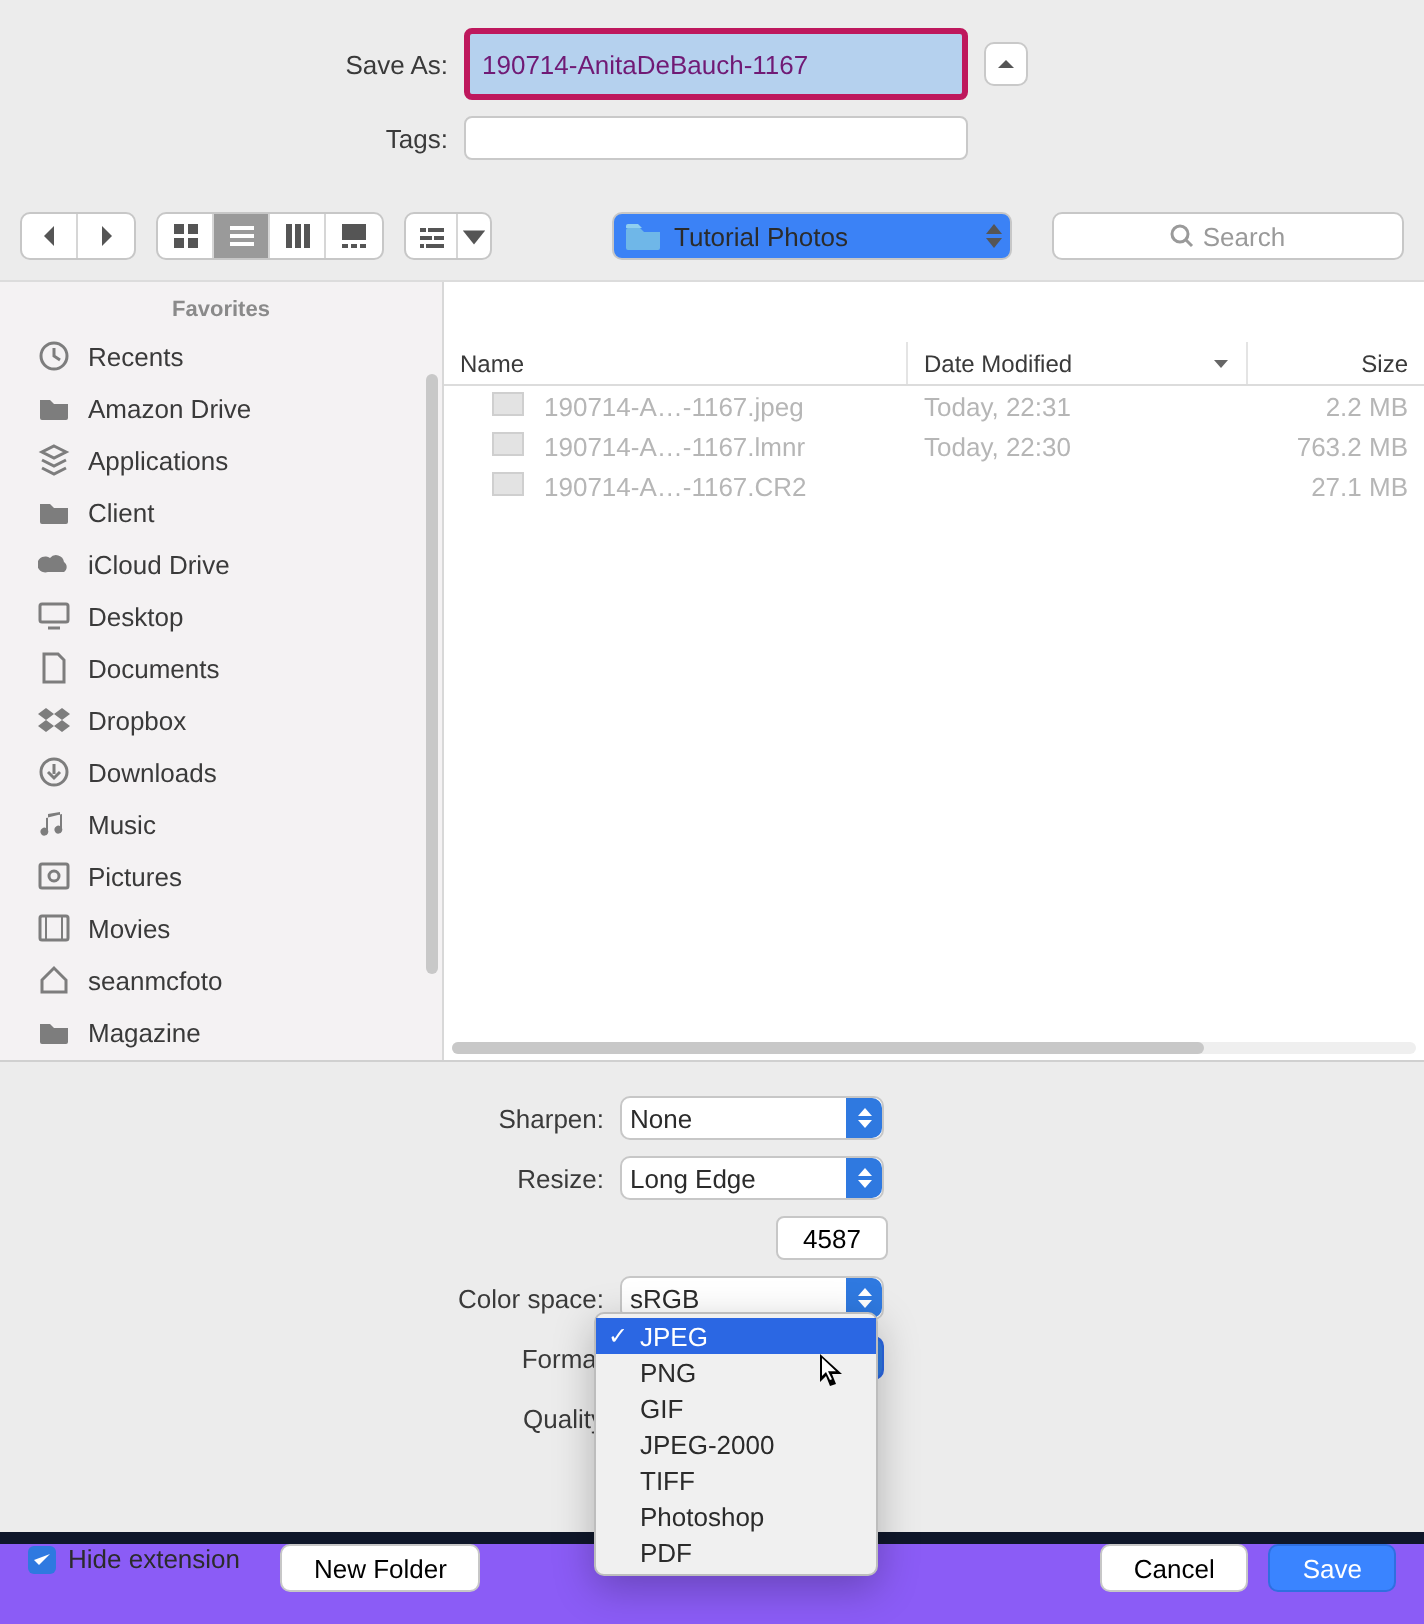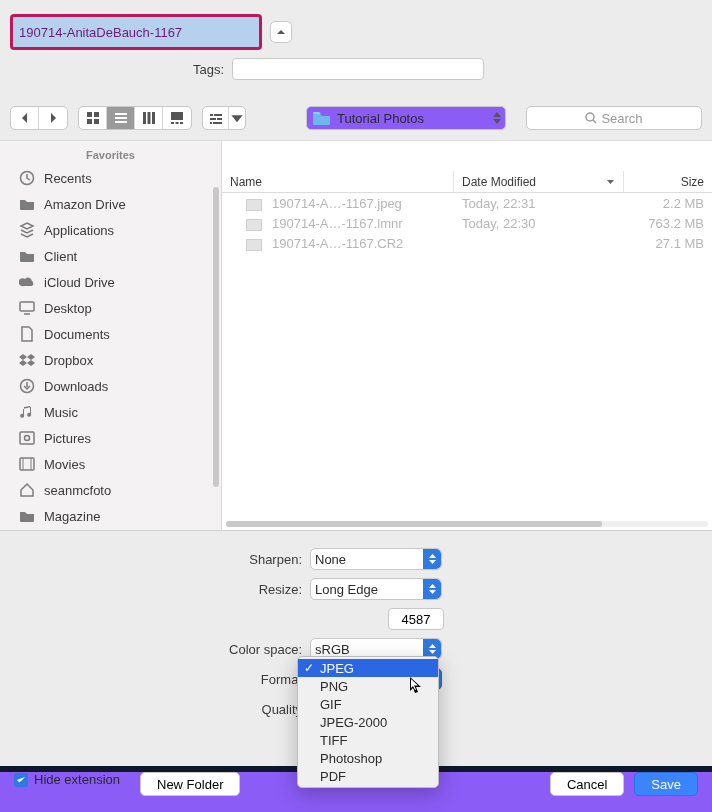--- a/index.html
+++ b/index.html
@@ -35,21 +35,21 @@
     width: 28px; height: 100%; display: flex; align-items: center;
     justify-content: center; cursor: pointer; border-right: 1px solid #d6d6d6;
   }
   .seg-btn:last-child { border-right: none; }
   .seg-btn.active { background: #9a9a9a; }
   .seg-btn svg { width: 14px; height: 14px; fill: #555; }
   .seg-btn.active svg { fill: #fff; }
   .group-small .seg-btn { width: 26px; }
 
   .folder-select {
-    width: 200px; height: 24px; background: #8b5cf6; border: 1px solid #c7c7c7;
+    width: 200px; height: 24px; background: #3b82f6; border: 1px solid #c7c7c7;
     border-radius: 5px; display: flex; align-items: center; padding: 0 6px;
     position: relative; cursor: pointer; margin-left: 50px;
   }
   .folder-select .folder-icon { width: 18px; height: 14px; margin-right: 6px; }
   .select-arrows {
     position: absolute; right: 4px; top: 50%; transform: translateY(-50%);
     display: flex; flex-direction: column; gap: 0;
   }
   .select-arrows svg { width: 8px; height: 6px; fill: #555; }
   .search-box {
@@ -87,21 +87,21 @@
   .col-name { flex: 1; }
   .col-date { width: 170px; position: relative; }
   .col-size { width: 88px; justify-content: flex-end; }
   .sort-caret { margin-left: auto; }
   .sort-caret svg { width: 9px; height: 9px; fill: #666; }
   .fl-body { flex:1; }
   .fl-row {
     display: flex; height: 20px; align-items: center; color: #b6b6b6;
     font-size: 13px;
   }
-  .fl-row .c-name { flex: 1; display: flex; align-items: flex-end; padding-left: 24px; }
+  .fl-row .c-name { flex: 1; display: flex; align-items: flex-start; padding-left: 24px; }
   .fl-row .file-icon { width: 16px; height: 12px; background:#e3e3e3; border:1px solid #cfcfcf; margin-right: 10px; }
   .fl-row .c-date { width: 170px; padding: 0 8px; }
   .fl-row .c-size { width: 88px; padding: 0 8px; text-align: right; }
   .hscroll { height: 12px; display:flex; align-items:center; padding:0 4px; }
   .hscroll-track { flex:1; height:6px; background:#efefef; border-radius:3px; position:relative; }
   .hscroll-thumb { position:absolute; left:0; top:0; height:6px; width:78%; background:#c8c8c8; border-radius:3px; }
 
   
   .options {
     background: #ececec; border-top: 1px solid #d0d0d0;
@@ -161,20 +161,21 @@
   .btn.primary { background: #3a84ff; border-color: #2f6fe0; color: #fff; }
   .footer .spacer { flex: 1; }
   .btn + .btn { margin-left: 10px; }
   .newfolder { margin-left: 20px; }
 </style>
 </head>
 <body>
 
 <div class="top">
   <div class="row">
+    <div class="row-label">Save As:</div>
     <input class="text-input saveas-input" value="190714-AnitaDeBauch-1167" style="">
     <div class="caret-btn">
       <svg viewBox="0 0 10 10">
           <path d="M5 3l4 4H1z"></path>
         </svg>
     </div>
   </div>
   <div class="row">
     <div class="row-label">Tags:</div>
     <input class="text-input tags-input" value="" style="">

